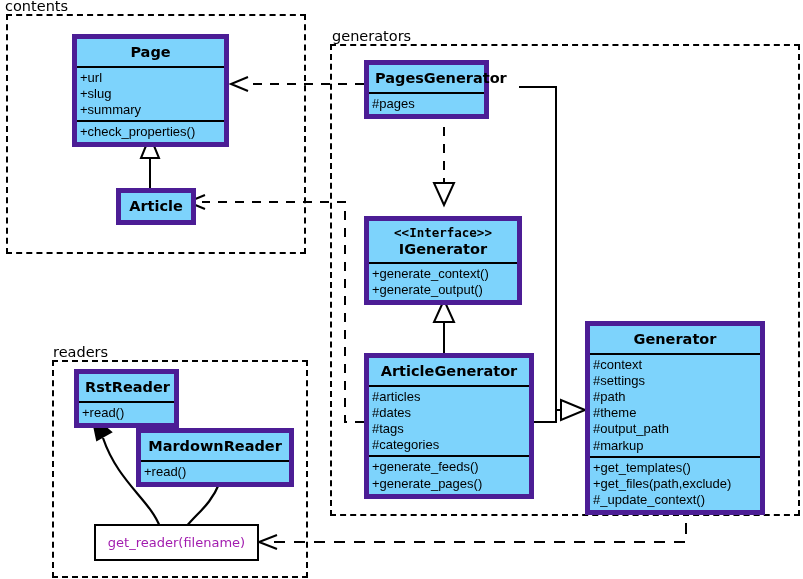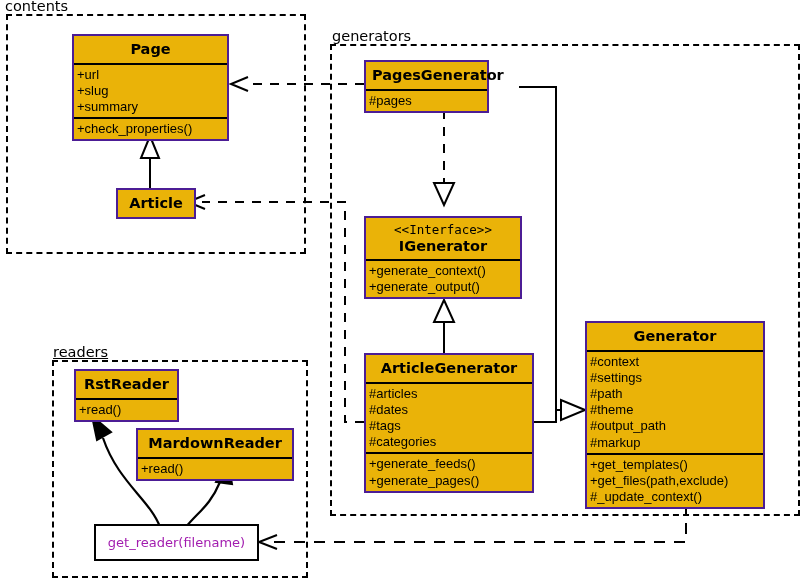--- a/index.html
+++ b/index.html
@@ -20,37 +20,37 @@
     left: 0;
     top: 0;
     width: 803px;
     height: 579px;
     pointer-events: none;
   }
   
   .uml-box {
     position: absolute;
     box-sizing: border-box;
-    border: 2px solid #4c1d95;
-    background: #eab308;
+    border: 5px solid #4c1d95;
+    background: #7dd3fc;
     z-index: 5;
   }
   .uml-title {
     box-sizing: border-box;
     text-align: center;
     font-weight: bold;
     font-size: 14.5px;
     line-height: 1.0;
     padding: 6px 6px 6px 6px;
     color: #000;
     white-space: nowrap;
   }
   .uml-stereo {
     display: block;
-    font-weight: normal;
+    font-weight: bold;
     font-family: "DejaVu Sans Mono", monospace;
     font-size: 12.5px;
     padding-bottom: 2px;
   }
   .uml-sep {
     border-top: 2px solid #000;
   }
   .uml-compartment {
     box-sizing: border-box;
     font-family: Liberation Sans, sans-serif;
@@ -99,21 +99,21 @@
 
 <div id="canvas">
 
   <div class="pkg" style="left:6px; top:14px; width:300px; height:240px;"></div>
   <div class="pkg-label" style="left:4px; top:-2px;">contents</div>
 
   <div class="pkg" style="left:330px; top:44px; width:470px; height:472px;"></div>
   <div class="pkg-label" style="left:331px; top:28px;">generators</div>
 
   <div class="pkg" style="left:52px; top:360px; width:256px; height:218px;"></div>
-  <div class="pkg-label" style="left:52px; top:344px;text-decoration:underline;">readers</div>
+  <div class="pkg-label" style="left:52px; top:344px;">readers</div>
 
   <svg class="layer" viewBox="0 0 803 579">
     <defs>
       <marker id="m-open-arrow" markerWidth="14" markerHeight="14" refX="12" refY="5" orient="auto" markerUnits="userSpaceOnUse">
         <path d="M1,0 L12,5 L1,10" fill="none" stroke="#000" stroke-width="2"></path>
       </marker>
     </defs>
 
     
     <g>

